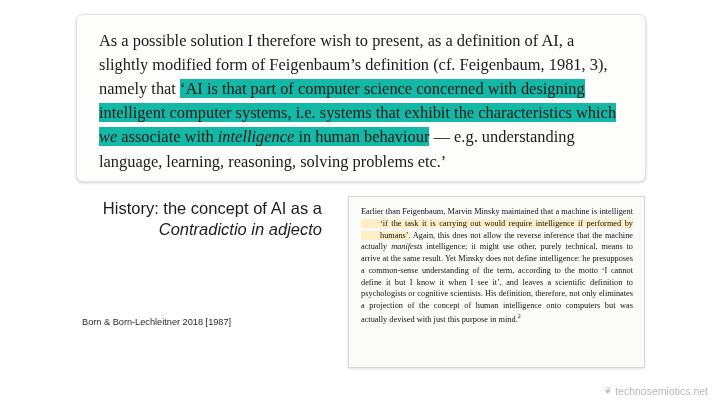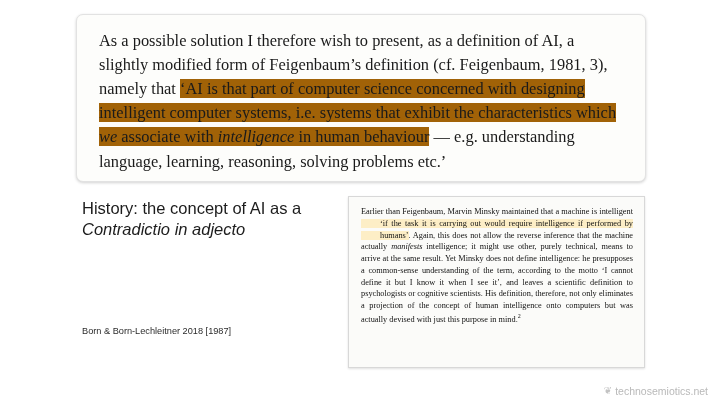--- a/index.html
+++ b/index.html
@@ -32,54 +32,55 @@
   }
   .top-quote {
     font-family: "Liberation Serif", serif;
     font-size: 16.4px;
     line-height: 1.47;
     color: #1a1a1a;
     text-align: left;
     margin: 0;
   }
   .hl {
-    background: #a16207;
+    background: #14b8a6;
     box-decoration-break: clone;
     -webkit-box-decoration-break: clone;
   }
   .hl-light {
     background: #fdeec6;
     box-decoration-break: clone;
     padding-left: 19px;
     -webkit-box-decoration-break: clone;
   }
   .it { font-style: italic; }
 
   
   .caption-block {
     position: absolute;
     left: 82px;
     top: 198px;
     width: 240px;
+    text-align: right;
   }
   .caption-title {
     font-family: "Liberation Sans", sans-serif;
     font-size: 16.5px;
     line-height: 1.30;
     color: #1c1c1c;
     margin: 0;
   }
   .caption-title .it { font-style: italic; }
   .caption-source {
     font-family: "Liberation Sans", sans-serif;
     font-size: 9.2px;
     color: #2b2b2b;
     margin: 0;
     position: absolute;
-    top: 128px;
+    top: 119px;
     left: 0;
     white-space: nowrap;
   }
 
   
   .right-card {
     position: absolute;
     left: 348px;
     top: 196px;
     width: 297px;

